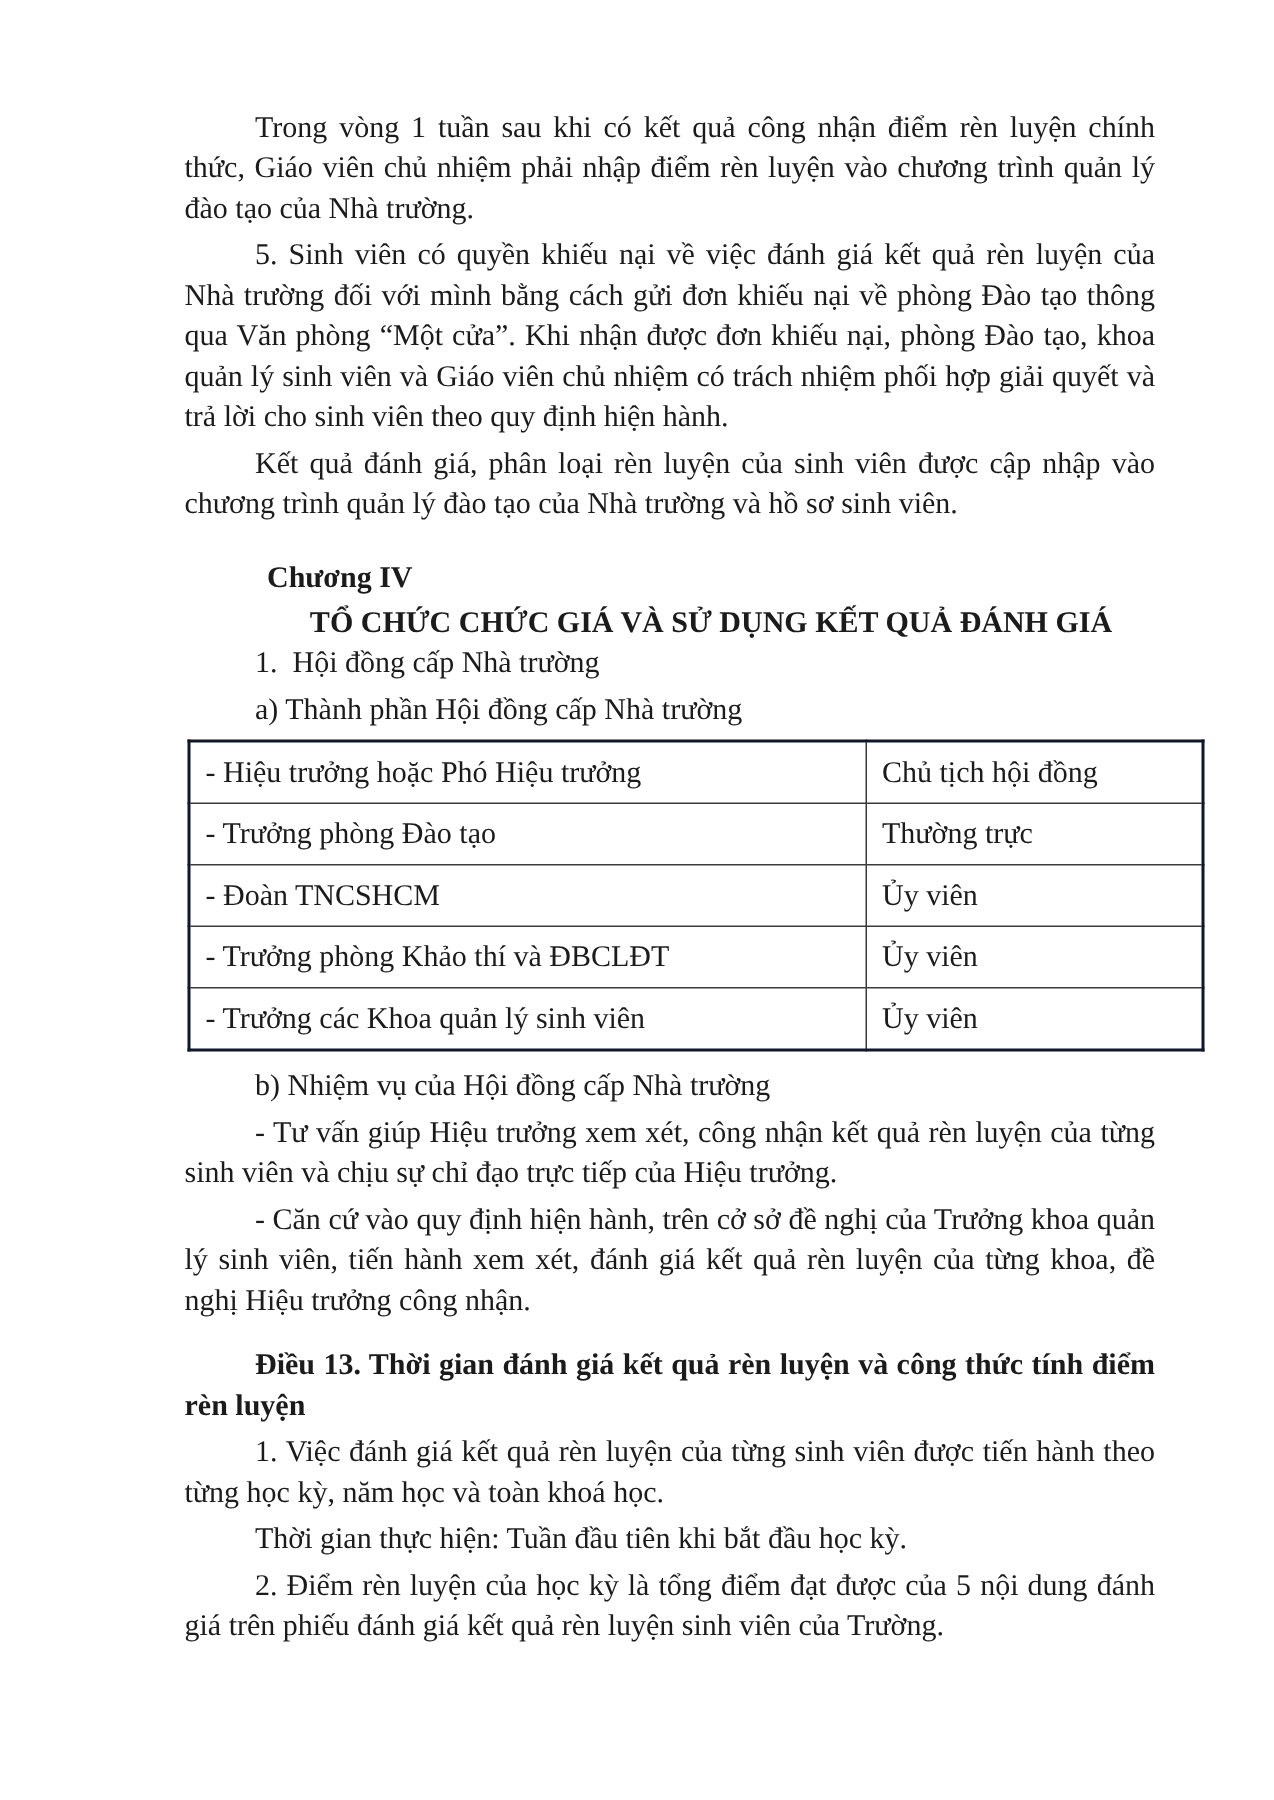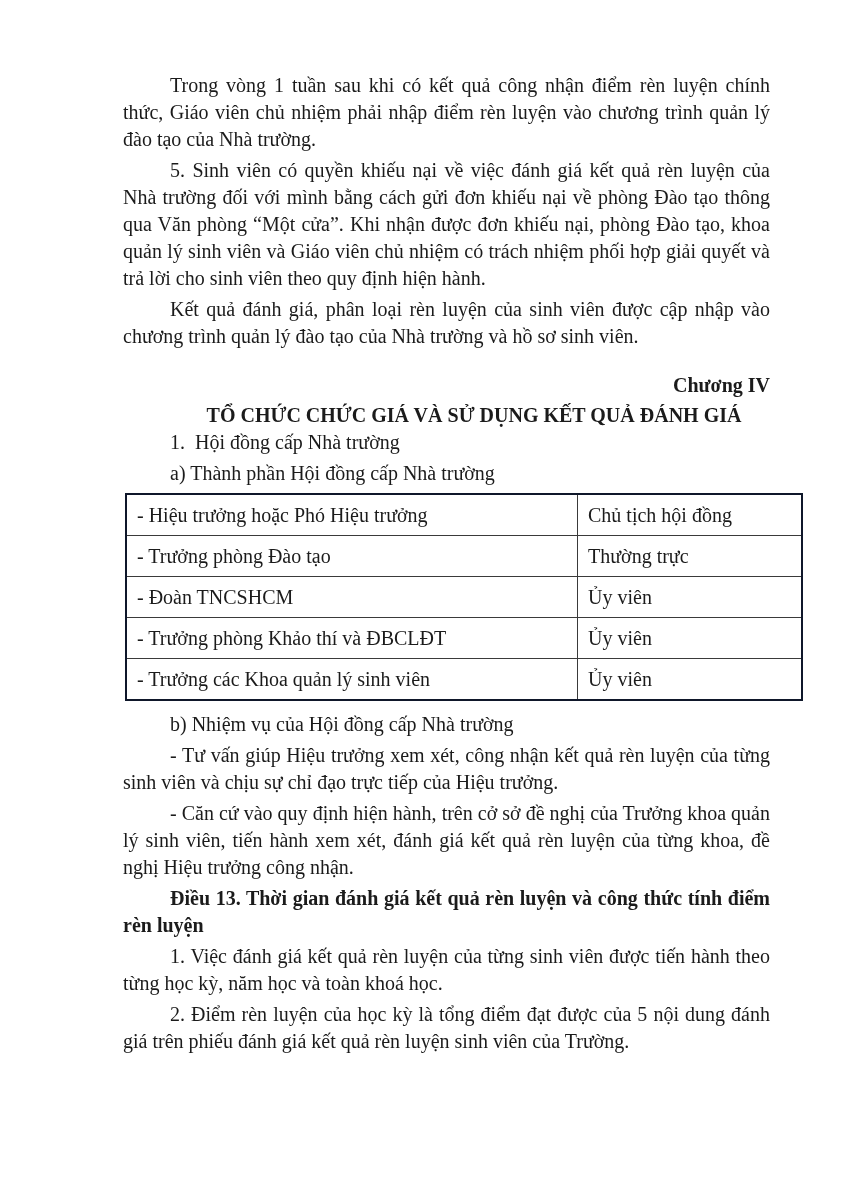--- a/index.html
+++ b/index.html
@@ -26,39 +26,39 @@
     text-align: justify;
     text-indent: 47px;
     white-space: pre-wrap;
   }
   .chapter-block {
     margin-top: 22px;
     padding-left: 55px;
   }
   .chapter-number {
     margin: 0;
-    text-align: right;
+    text-align: left;
     font-weight: bold;
     text-indent: 0;
   }
   .chapter-title {
     margin: 3px 0 0 0;
     text-align: center;
     font-weight: bold;
     text-indent: 0;
   }
   .article-heading {
     margin: 34px 0 4px 0;
     font-weight: bold;
     text-align: justify;
     text-indent: 47px;
     white-space: pre-wrap;
   }
   .article-heading.second {
-    margin-top: 4px;
+    margin-top: 16px;
     font-family: Liberation Serif, serif;
   }
   table.council {
     border-collapse: collapse;
     margin: 6px 0 10px 2px;
     width: 645px;
     table-layout: fixed;
     border: 2px solid #0f172a;
   }
   table.council td {
@@ -122,16 +122,17 @@
   <p class="para">b) Nhiệm vụ của Hội đồng cấp Nhà trường</p>
 
   <p class="para">- Tư vấn giúp Hiệu trưởng xem xét, công nhận kết quả rèn luyện của từng sinh viên và chịu sự chỉ đạo trực tiếp của Hiệu trưởng.</p>
 
   <p class="para">- Căn cứ vào quy định hiện hành, trên cở sở đề nghị của Trưởng khoa quản lý sinh viên, tiến hành xem xét, đánh giá kết quả rèn luyện của từng khoa, đề nghị Hiệu trưởng công nhận.</p>
 
   <p class="article-heading second">Điều 13. Thời gian đánh giá kết quả rèn luyện và công thức tính điểm rèn luyện</p>
 
   <p class="para">1. Việc đánh giá kết quả rèn luyện của từng sinh viên được tiến hành theo từng học kỳ, năm học và toàn khoá học.</p>
 
+  <p class="para">Thời gian thực hiện: Tuần đầu tiên khi bắt đầu học kỳ.</p>
 
   <p class="para">2. Điểm rèn luyện của học kỳ là tổng điểm đạt được của 5 nội dung đánh giá trên phiếu đánh giá kết quả rèn luyện sinh viên của Trường.</p>
 
 </div>
 
 </body></html>

